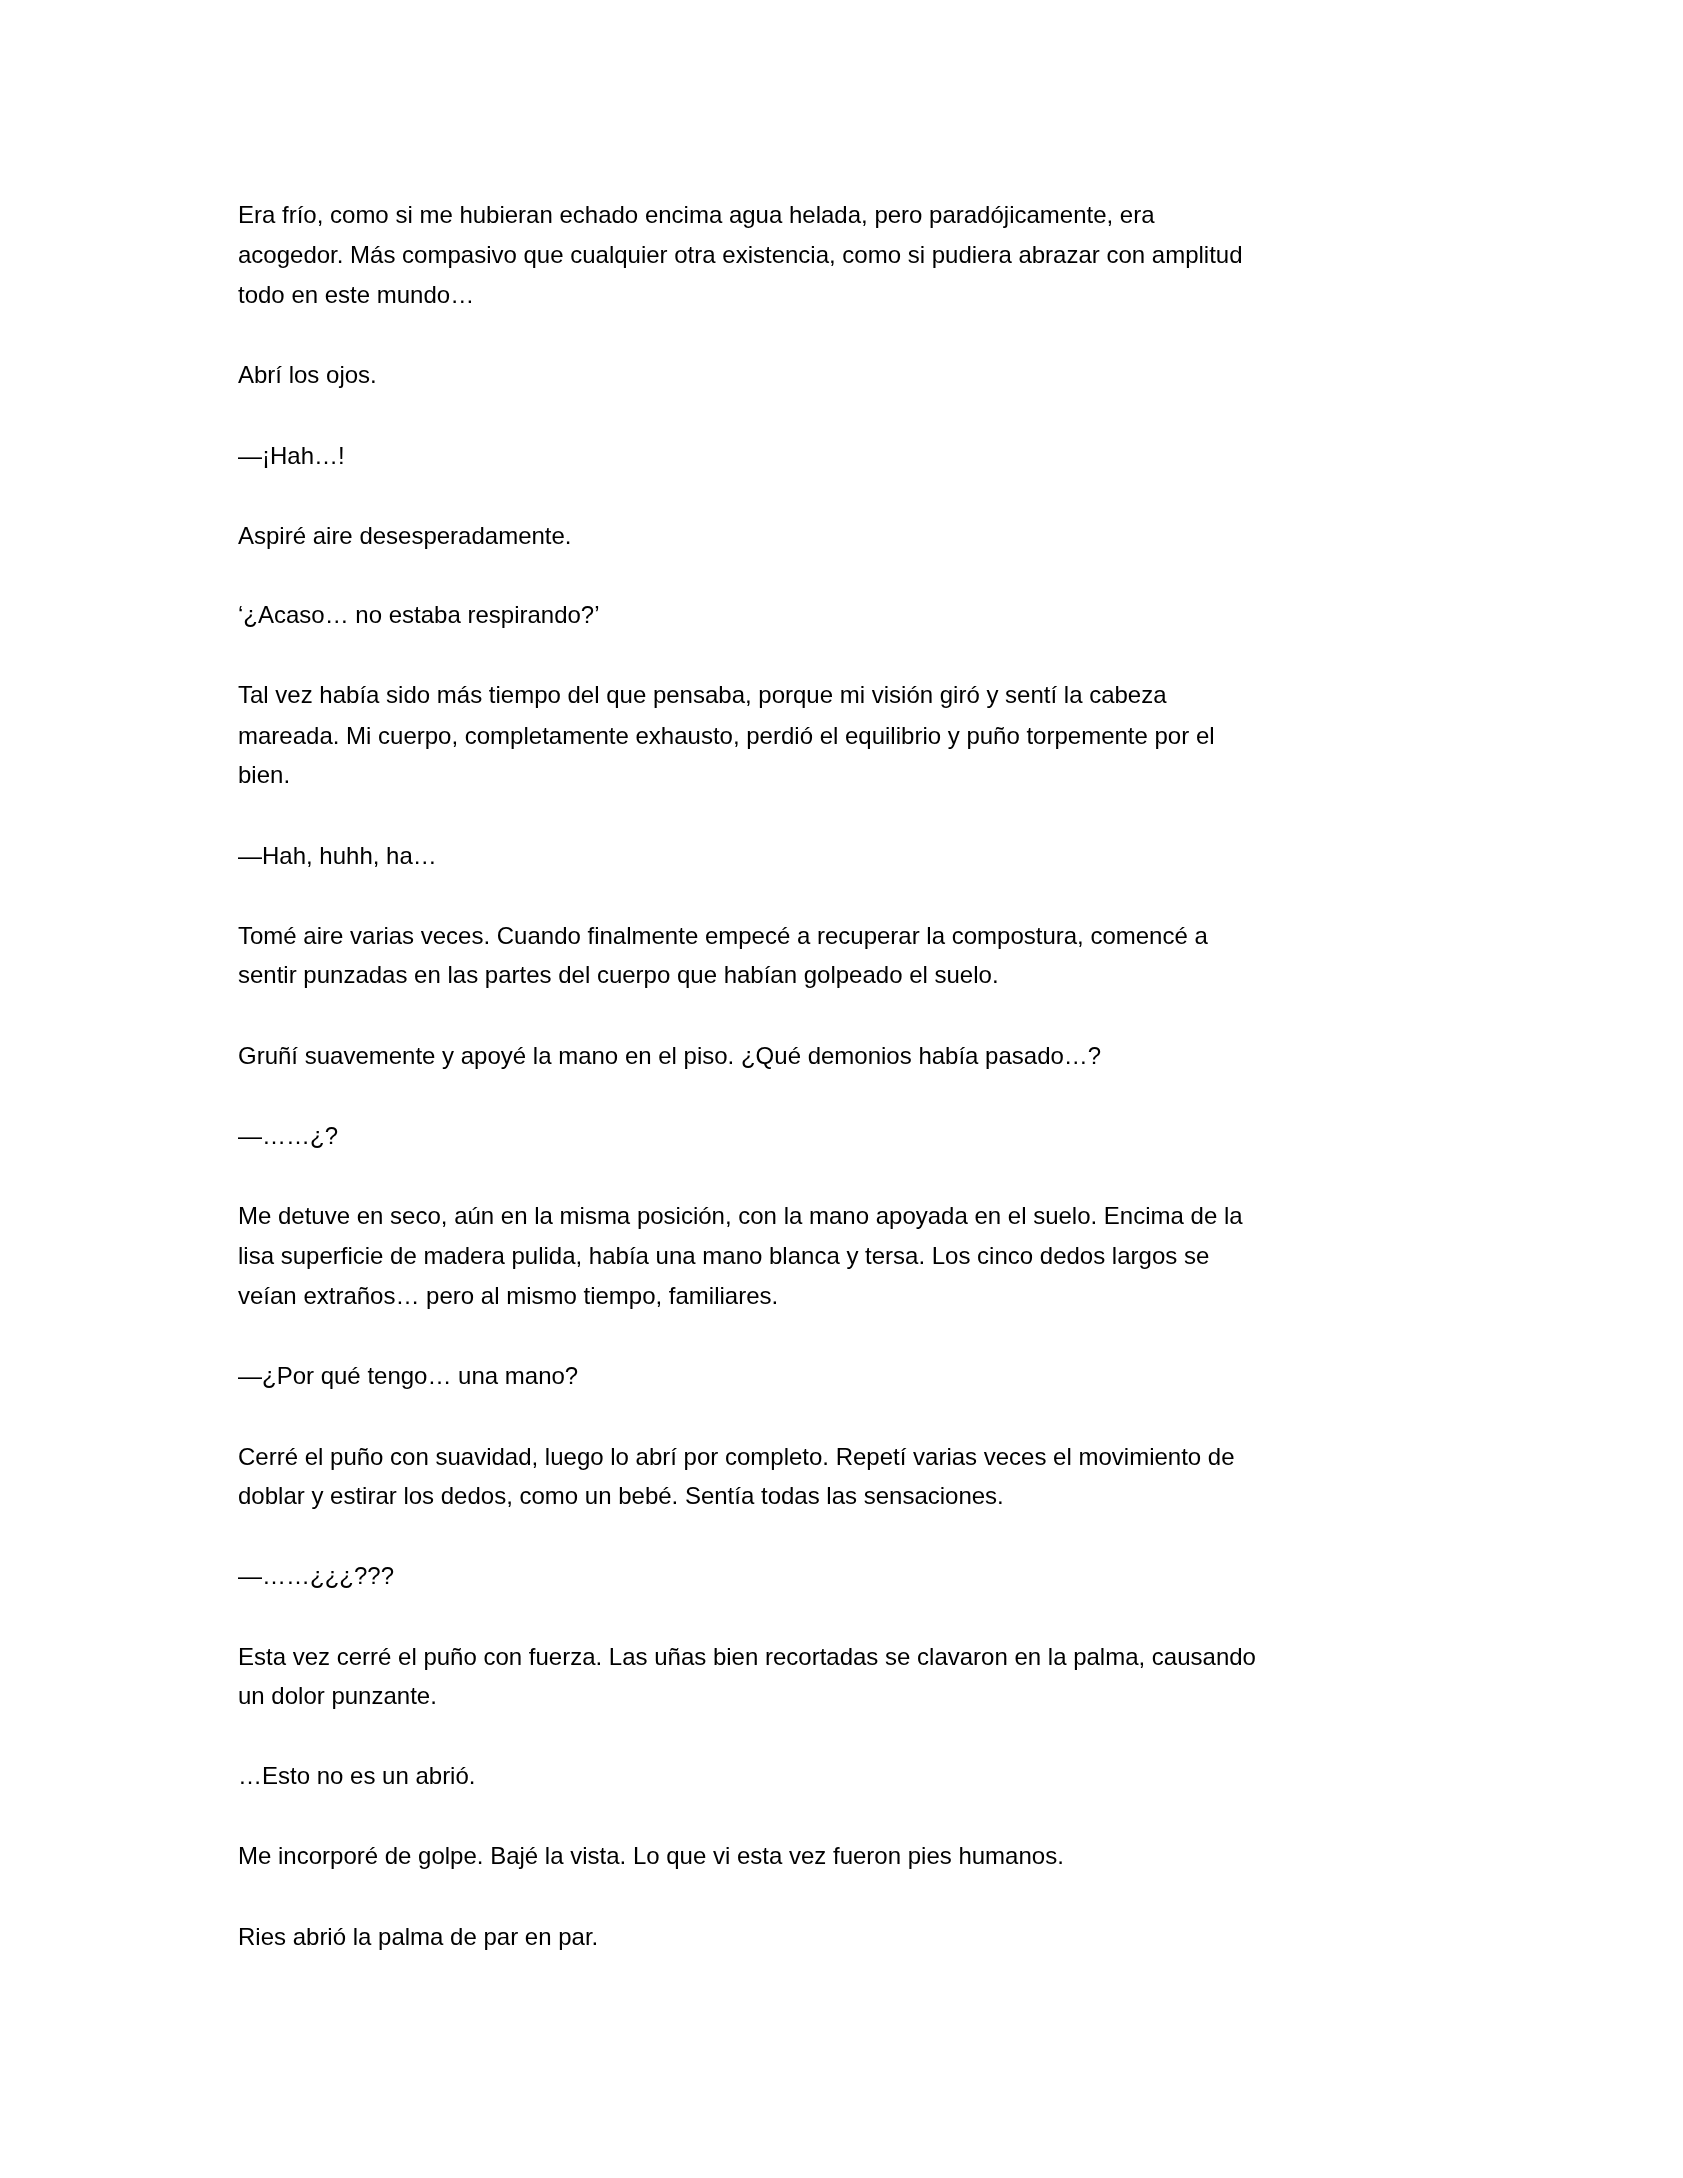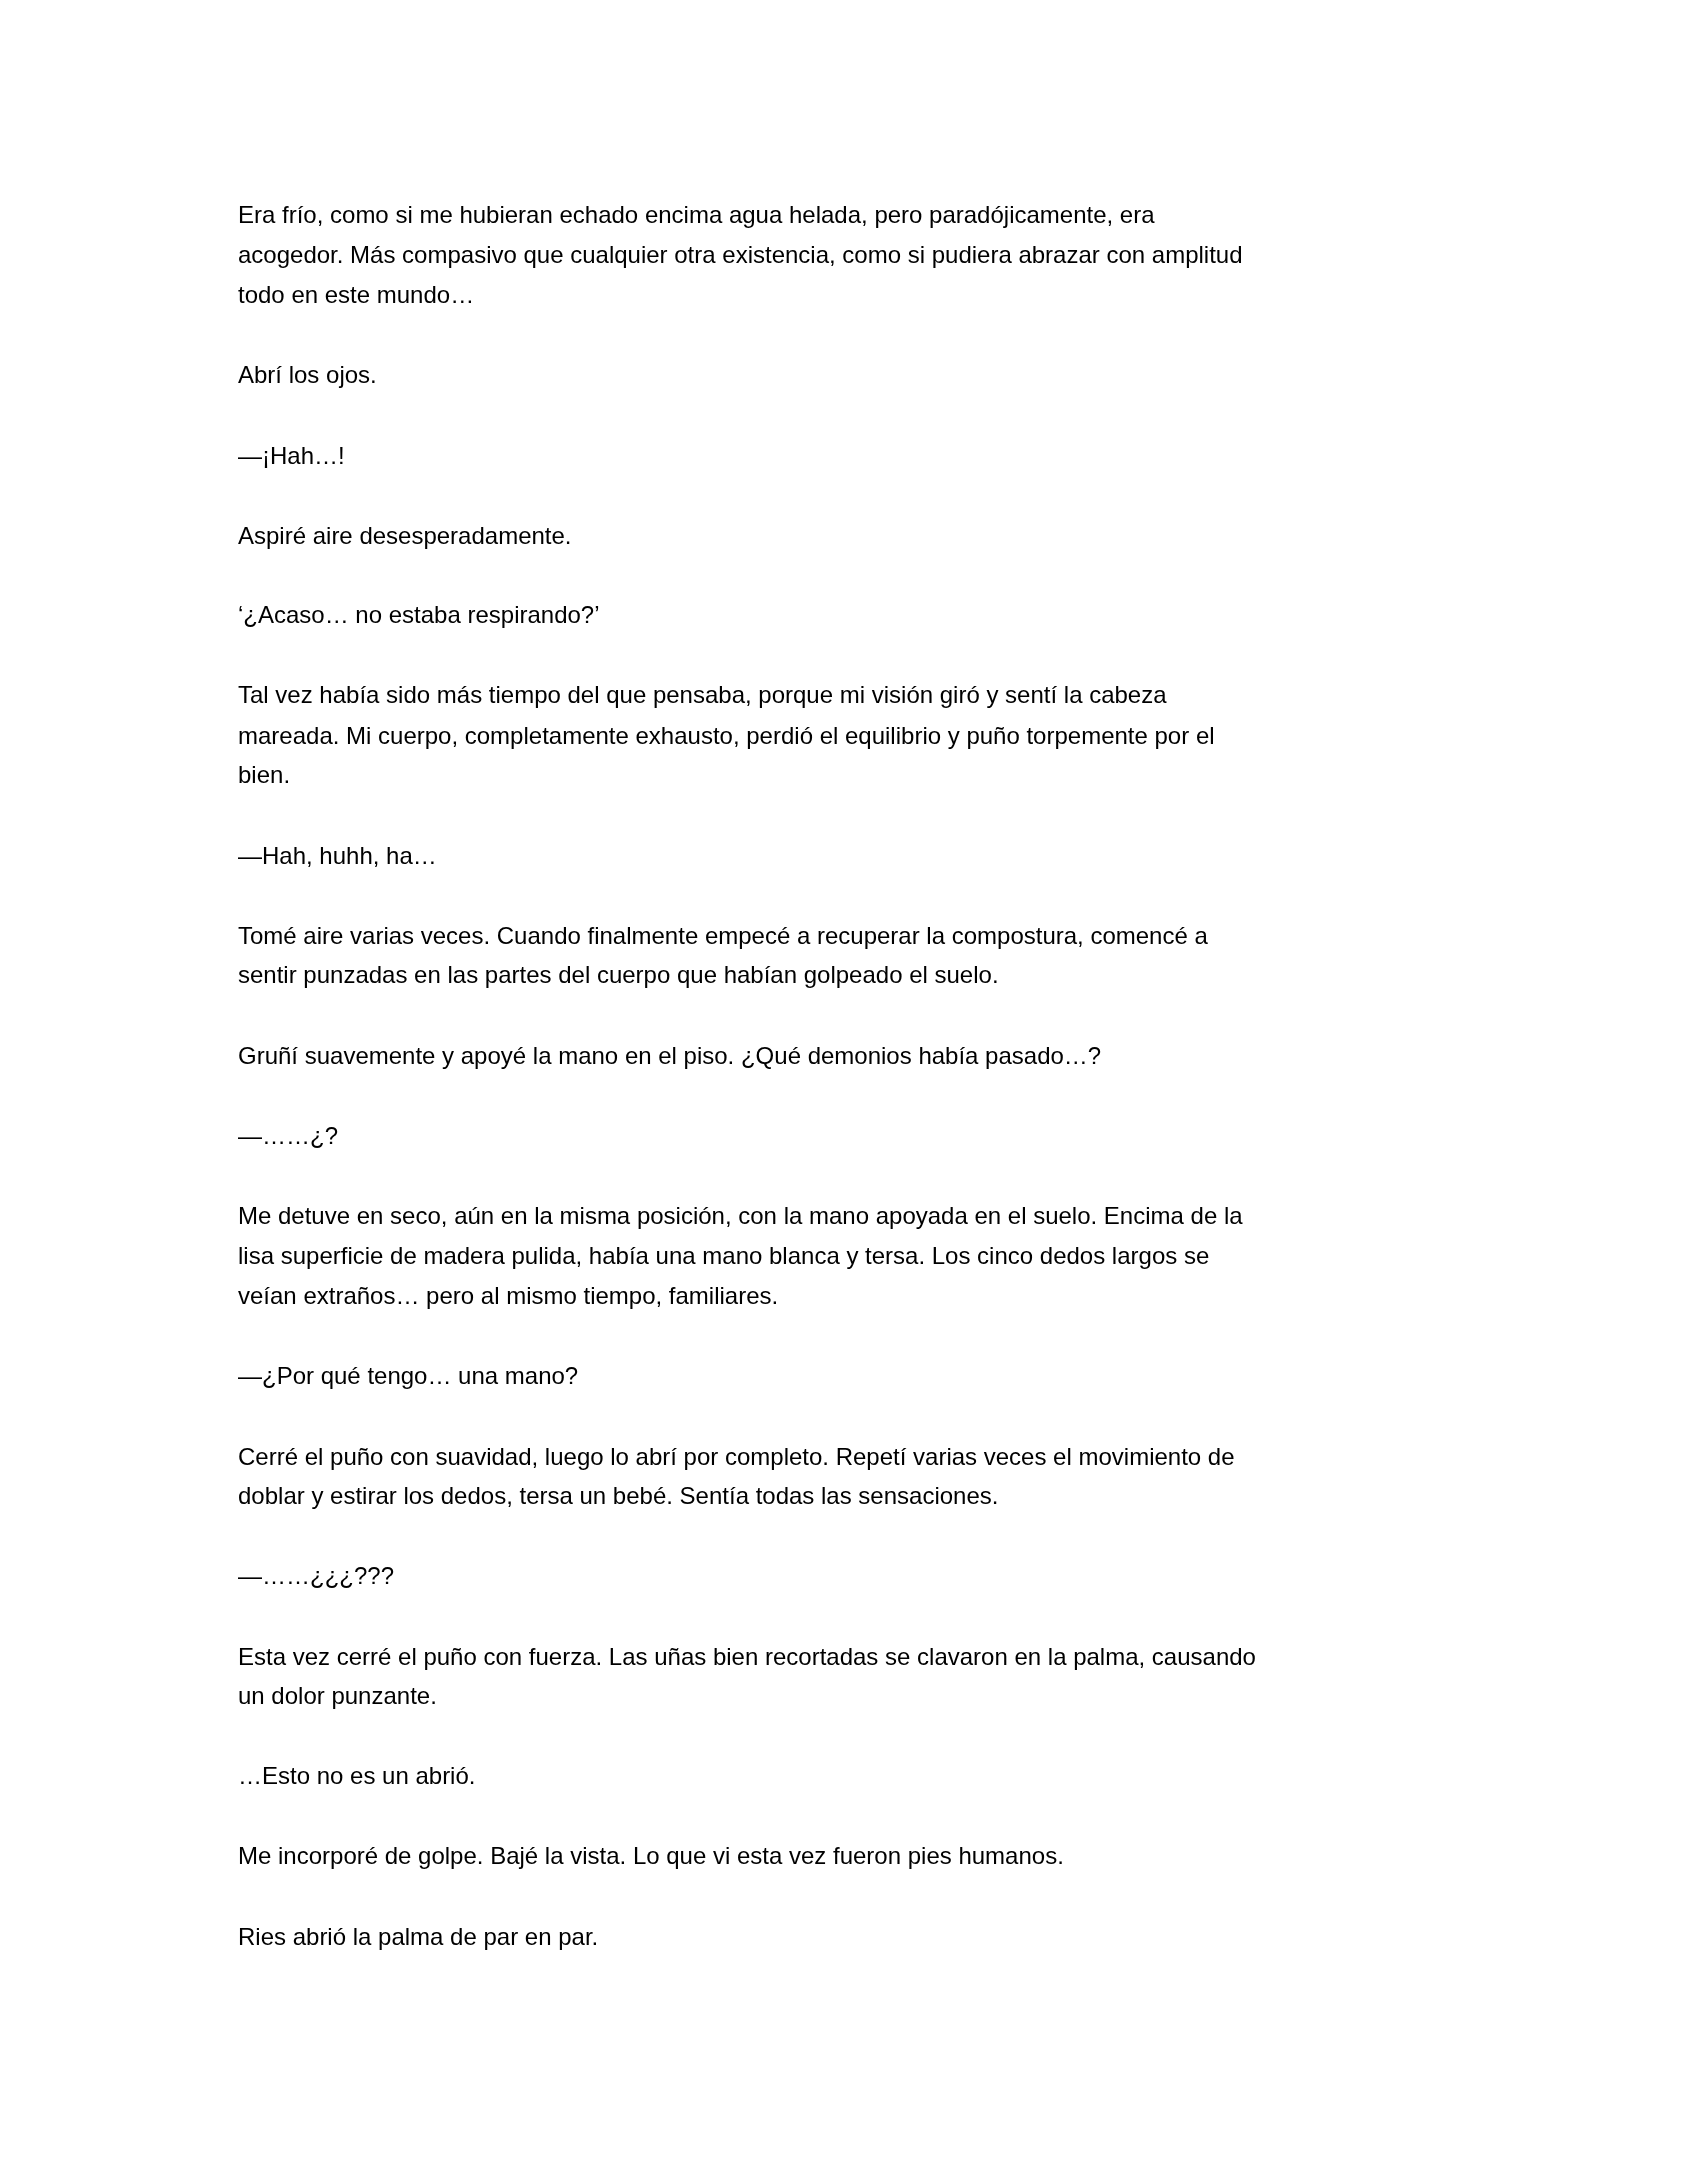--- a/index.html
+++ b/index.html
@@ -101,21 +101,21 @@
       <div class="line" style="top:1236px">lisa superficie de madera pulida, había una mano blanca y tersa. Los cinco dedos largos se</div>
       <div class="line" style="top:1276px">veían extraños… pero al mismo tiempo, familiares.</div>
     </div>
 
     <div class="para">
       <div class="line" style="top:1356px">—¿Por qué tengo… una mano?</div>
     </div>
 
     <div class="para">
       <div class="line" style="top:1437px">Cerré el puño con suavidad, luego lo abrí por completo. Repetí varias veces el movimiento de</div>
-      <div class="line" style="top:1476px">doblar y estirar los dedos, tersa un bebé. Sentía todas las sensaciones.</div>
+      <div class="line" style="top:1476px">doblar y estirar los dedos, como un bebé. Sentía todas las sensaciones.</div>
     </div>
 
     <div class="para">
       <div class="line" style="top:1556px">—……¿¿¿???</div>
     </div>
 
     <div class="para">
       <div class="line" style="top:1637px">Esta vez cerré el puño con fuerza. Las uñas bien recortadas se clavaron en la palma, causando</div>
       <div class="line" style="top:1676px">un dolor punzante.</div>
     </div>

